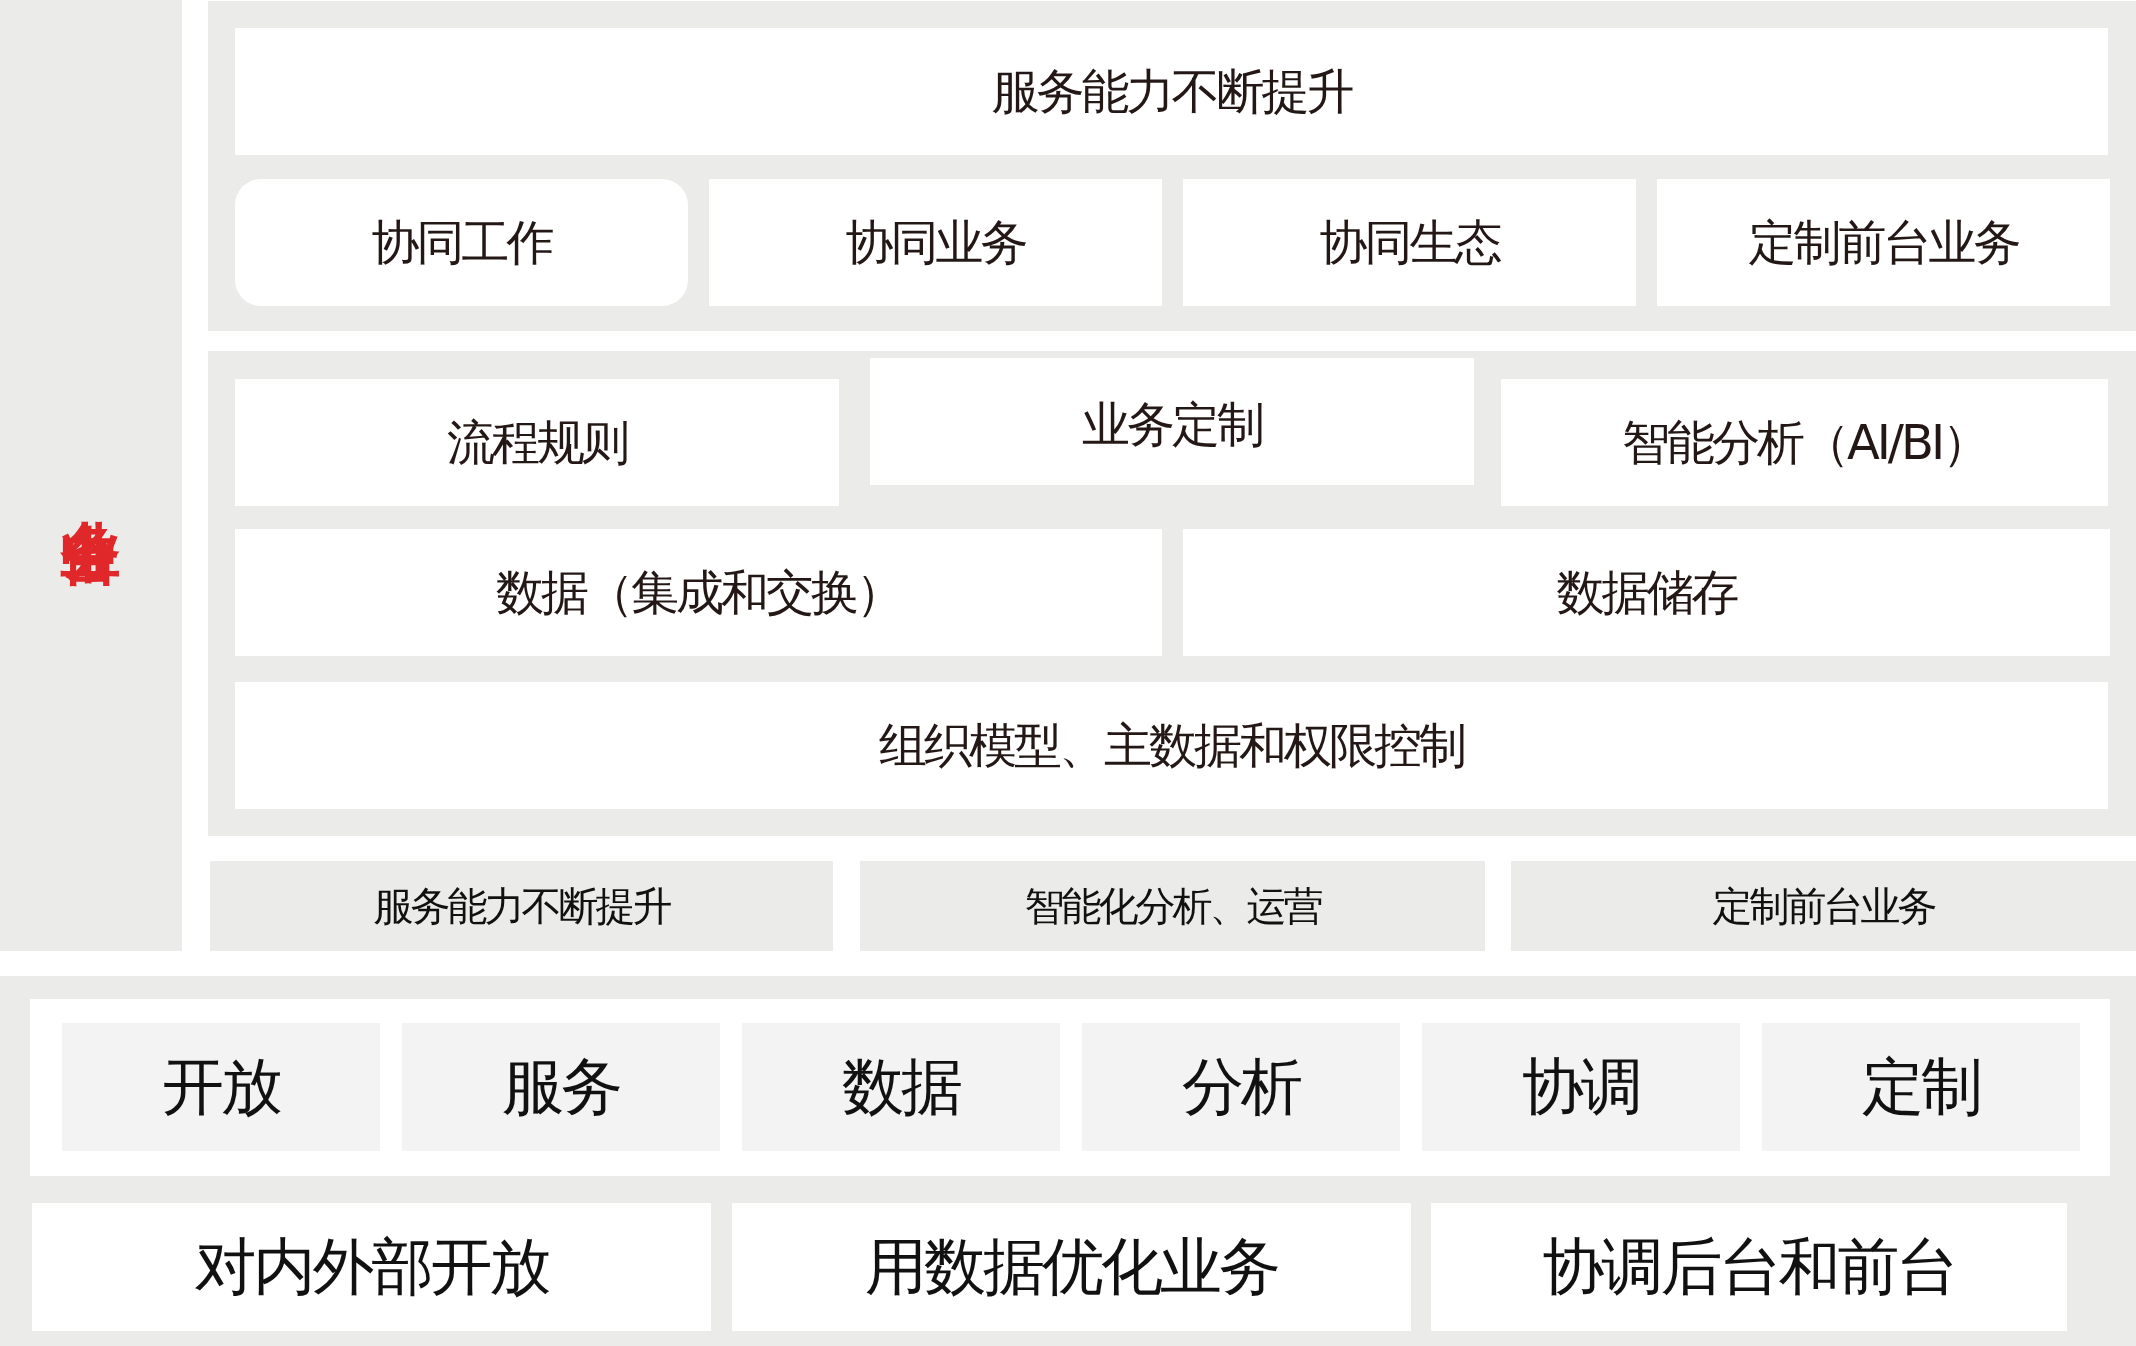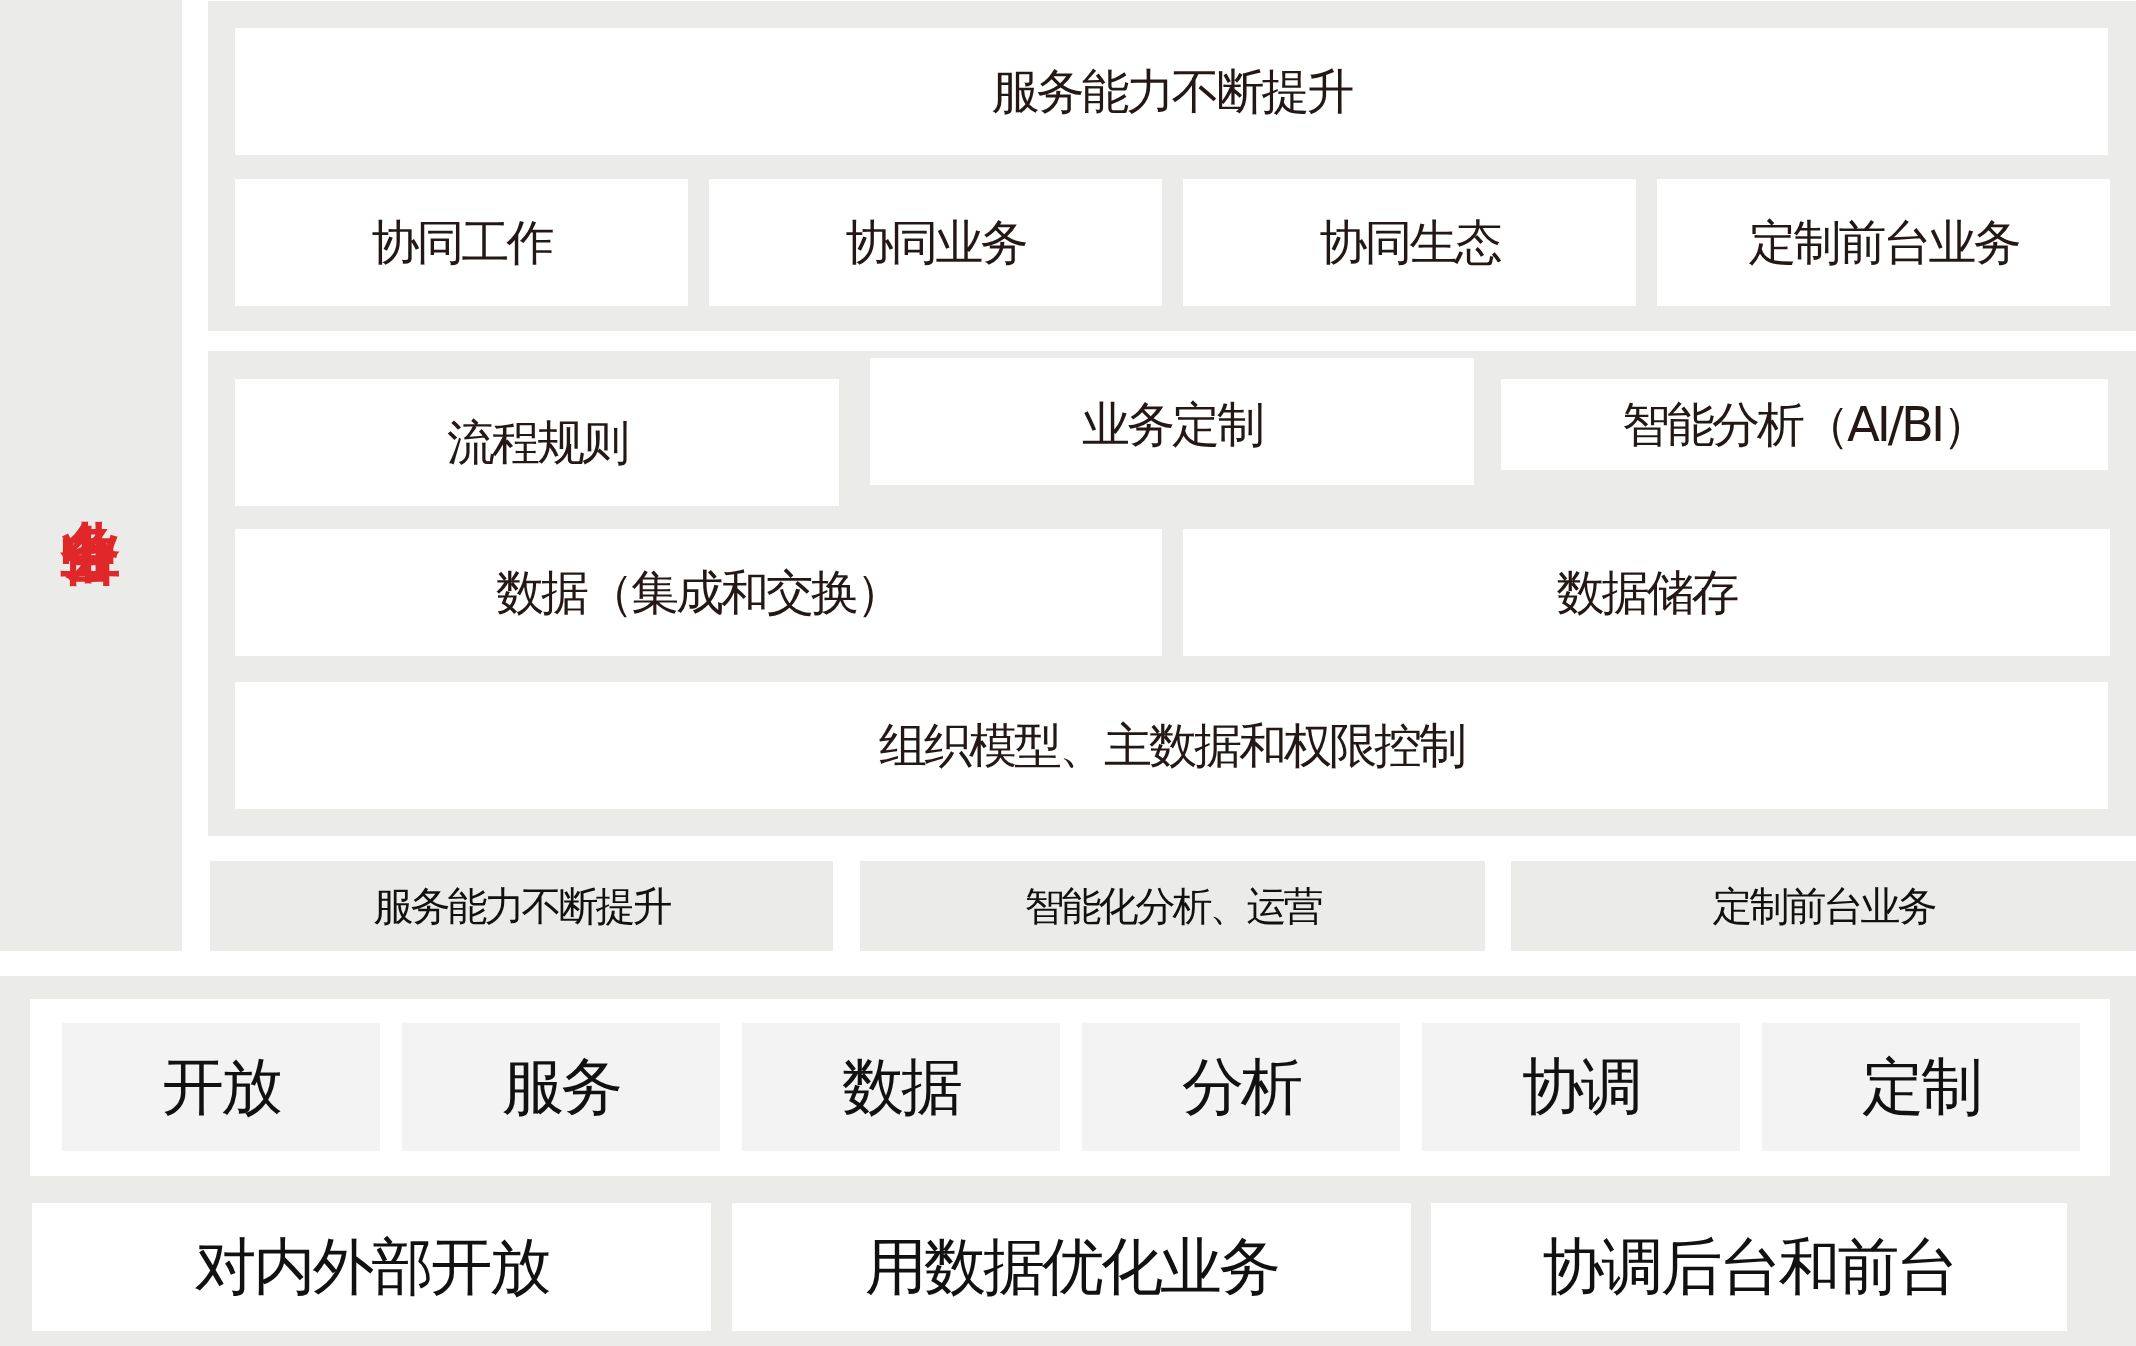--- a/index.html
+++ b/index.html
@@ -22,41 +22,41 @@
 <body>
 
 <div class="abs gray vtext" style="left:0;top:0;width:182px;height:951px;">
   <span>业务中台</span>
 </div>
 
 <div class="abs gray" style="left:208px;top:1px;width:1928px;height:330px;"></div>
 <div class="abs white cell fs-lg" style="left:235px;top:28px;width:1873px;height:127px;">
   <span>服务能力不断提升</span>
 </div>
-<div class="abs white cell fs-lg" style="left:235px;top:179px;width:453px;height:127px;">
+<div class="abs white cell fs-lg" style="left:235px;top:179px;width:453px;height:127px;border-radius:26px;">
   <span>协同工作</span>
 </div>
 <div class="abs white cell fs-lg" style="left:709px;top:179px;width:453px;height:127px;">
   <span>协同业务</span>
 </div>
 <div class="abs white cell fs-lg" style="left:1183px;top:179px;width:453px;height:127px;">
   <span>协同生态</span>
 </div>
 <div class="abs white cell fs-lg" style="left:1657px;top:179px;width:453px;height:127px;">
   <span>定制前台业务</span>
 </div>
 
 <div class="abs gray" style="left:208px;top:351px;width:1928px;height:485px;"></div>
 <div class="abs white cell fs-lg" style="left:235px;top:379px;width:604px;height:127px;">
   <span>流程规则</span>
 </div>
 <div class="abs white cell fs-lg" style="left:870px;top:358px;width:604px;height:127px;padding-top:6px;">
   <span>业务定制</span>
 </div>
-<div class="abs white cell fs-lg" style="left:1501px;top:379px;width:607px;height:91px;">
+<div class="abs white cell fs-lg" style="left:1501px;top:379px;width:607px;height:127px;">
   <span>智能分析（AI/BI）</span>
 </div>
 <div class="abs white cell fs-lg" style="left:235px;top:529px;width:927px;height:127px;">
   <span>数据（集成和交换）</span>
 </div>
 <div class="abs white cell fs-lg" style="left:1183px;top:529px;width:927px;height:127px;">
   <span>数据储存</span>
 </div>
 <div class="abs white cell fs-lg" style="left:235px;top:682px;width:1873px;height:127px;">
   <span>组织模型、主数据和权限控制</span>

